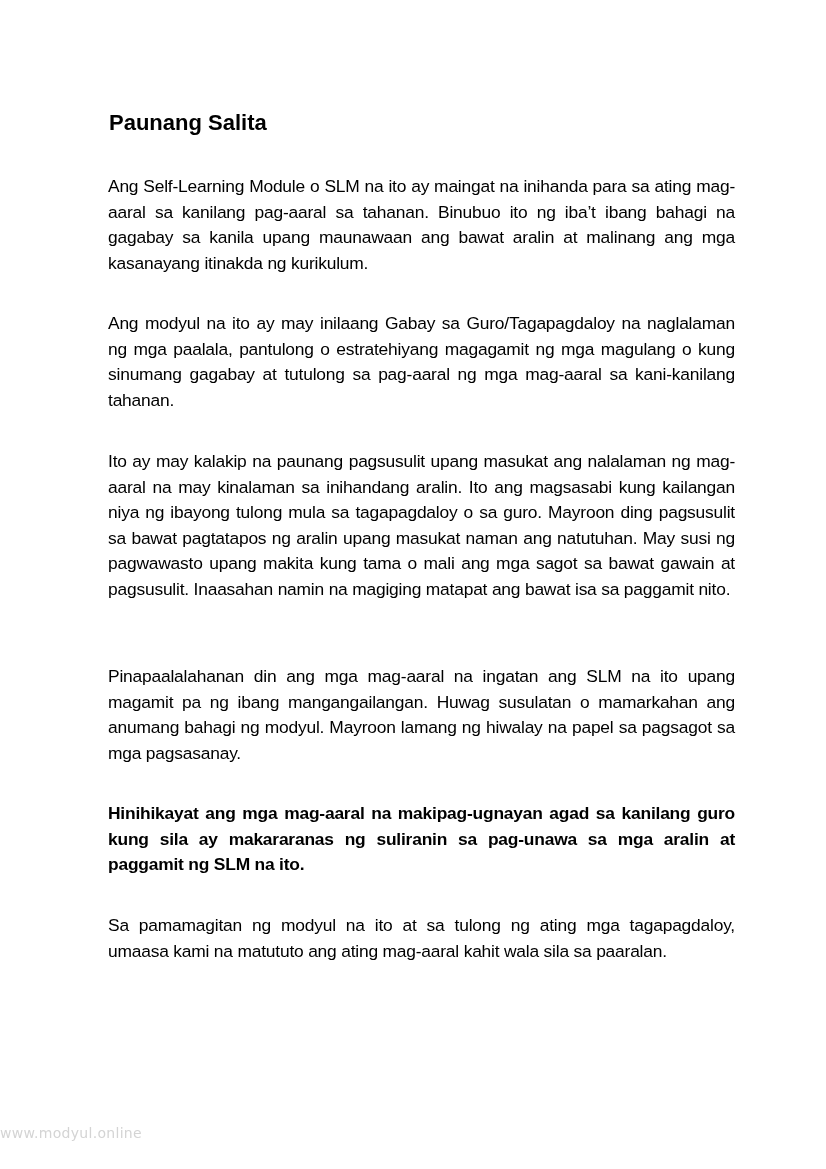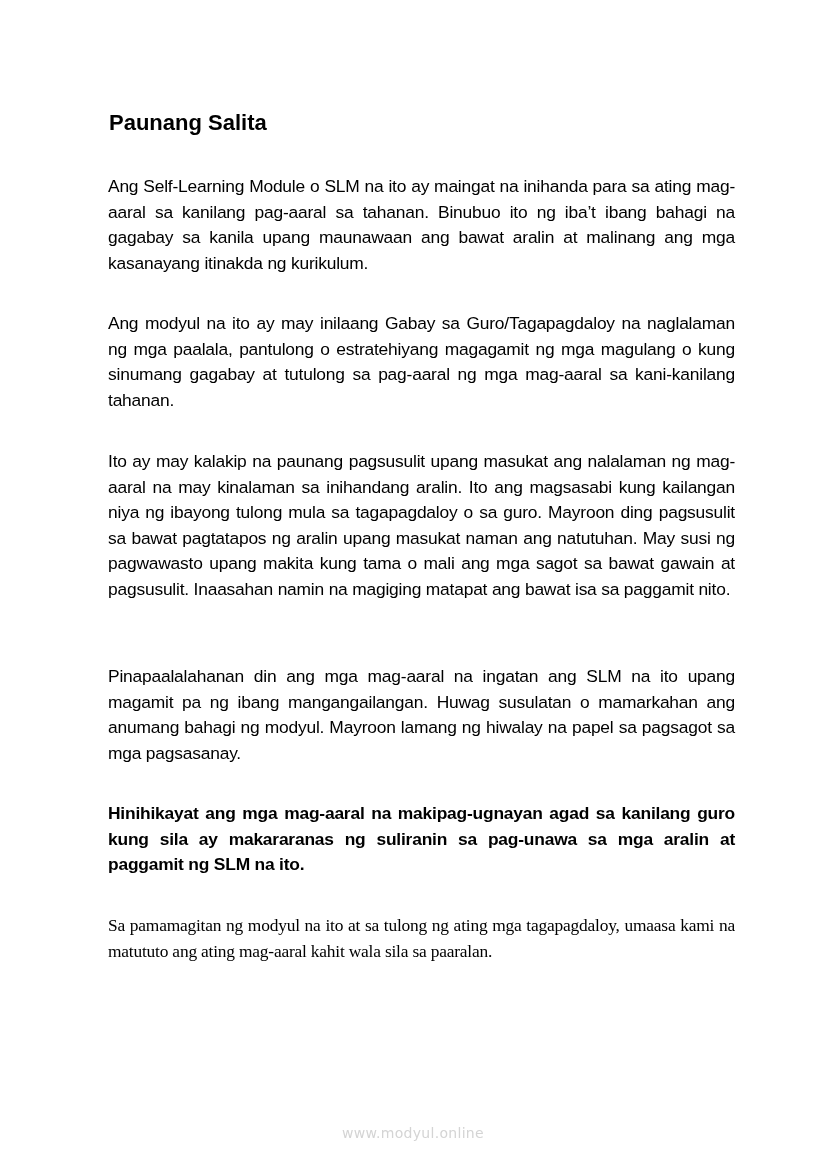--- a/index.html
+++ b/index.html
@@ -39,27 +39,27 @@
     font-size: 17.4px;
     line-height: 25.6px;
     text-align: justify;
     letter-spacing: -0.2px;
   }
   .p1 { top: 166px; }
   .p2 { top: 303px; }
   .p3 { top: 441px; }
   .p4 { top: 656px; }
   .p5 { top: 793px; font-weight: bold; }
-  .p6 { top: 905px; font-family: Liberation Serif, serif; }
+  .p6 { top: 905px; }
   .footer {
     position: absolute;
     top: 1125px;
     left: 0;
     width: 826px;
-    text-align: center;
+    text-align: left;
     font-family: "DejaVu Sans", sans-serif;
     font-size: 14px;
     color: #d4d4d4;
     letter-spacing: 0.3px;
   }
 </style>
 </head>
 <body>
 
 <div class="page">

